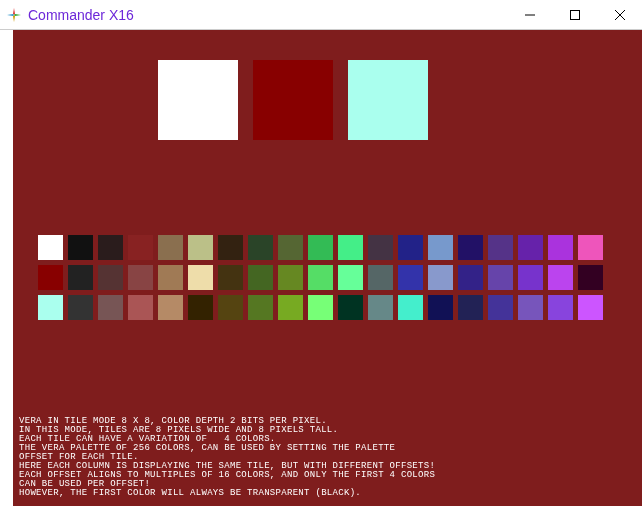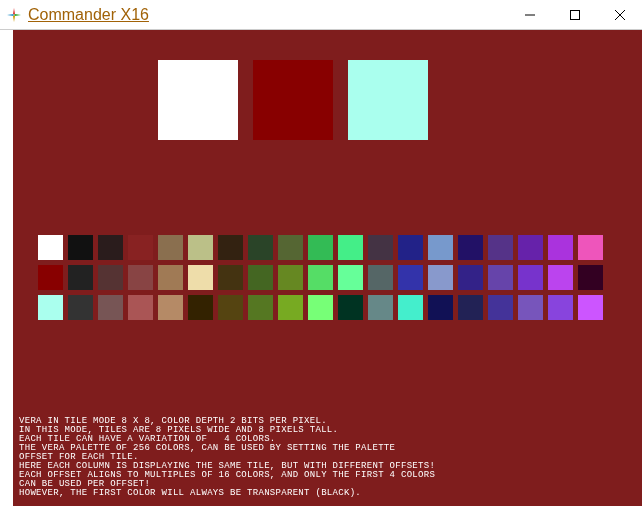--- a/index.html
+++ b/index.html
@@ -19,24 +19,23 @@
       border-bottom: 1px solid #ccc;
     }
     .app-icon {
       width: 16px; height: 16px;
       margin-right: 6px;
       display: inline-block;
       position: relative;
     }
     .app-icon svg { width: 16px; height: 16px; }
     .title {
-      font-size: 16px;
-      color: #a16207;
+      font-size: 14px;
+      color: #6d28d9;
       flex: 1;
-      text-decoration: underline;
     }
     .win-controls {
       display: flex;
       height: 100%;
     }
     .win-btn {
       width: 45px;
       height: 100%;
       display: flex;
       align-items: center;

